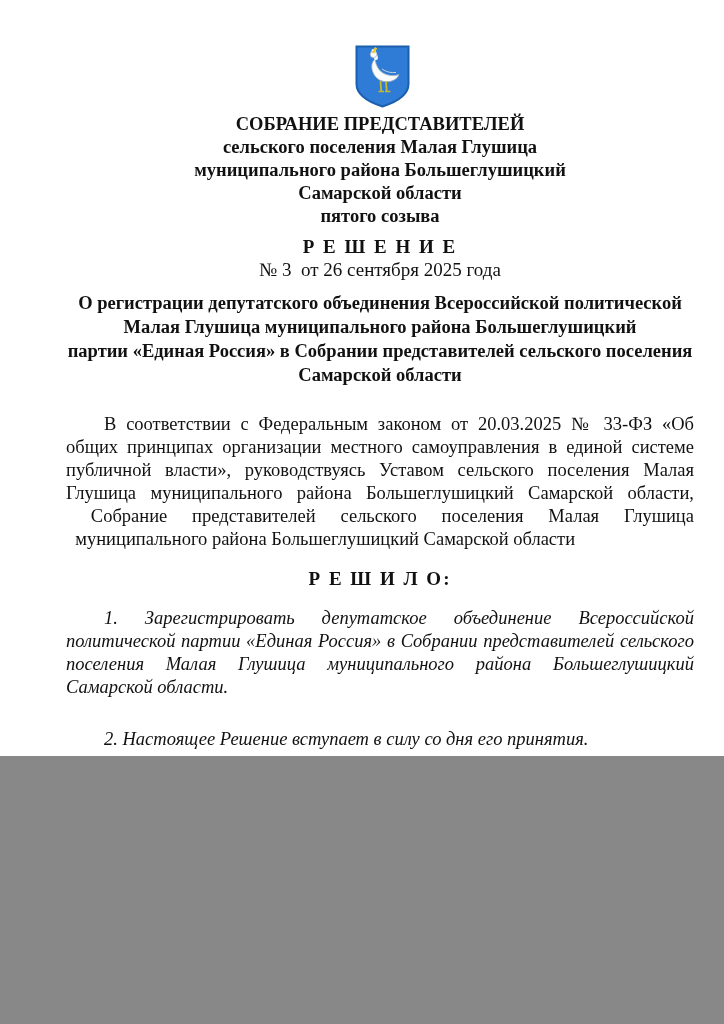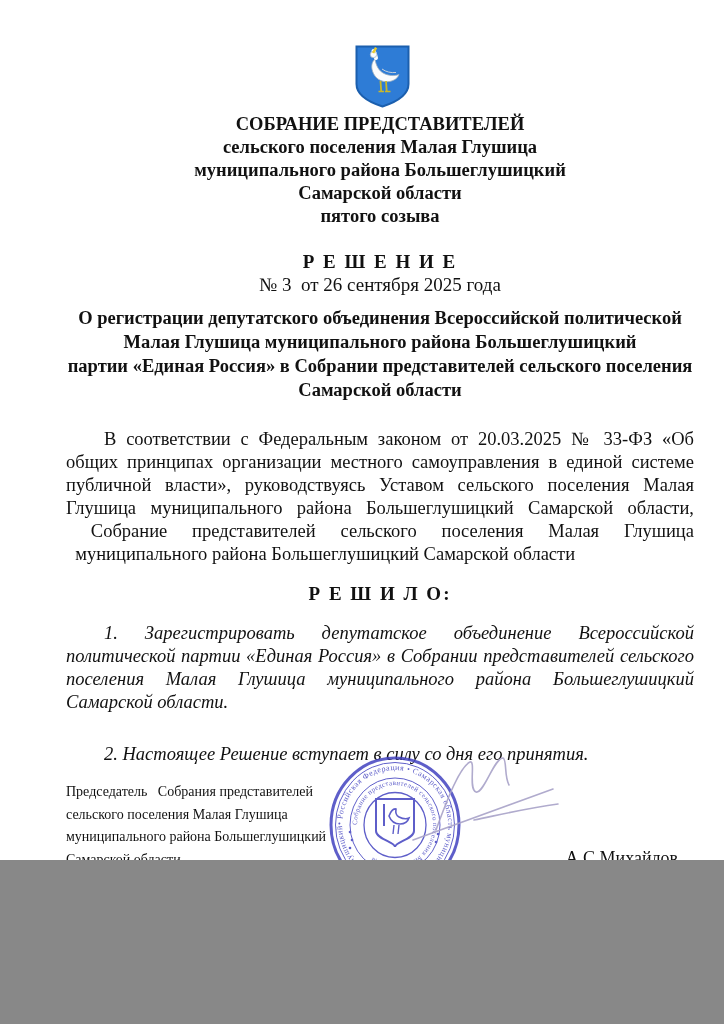--- a/index.html
+++ b/index.html
@@ -1,27 +1,27 @@
 <!DOCTYPE html>
 <html lang="ru"><head>
 <meta charset="utf-8">
 <style>
   html,body { margin:0; padding:0; background:#888; }
   .page {
-    position:relative; width:724px; height:860px; margin:0 auto;
+    position:relative; width:724px; height:756px; margin:0 auto;
     background:#ffffff; overflow:hidden;
     font-family:"Liberation Serif","DejaVu Serif",serif; color:#111;
   }
   .content { position:absolute; left:66px; top:0; width:628px; }
 
   .emblem { position:absolute; left:354px; top:44px; width:57px; height:65px; }
 
   .header-block { margin-top:113px; text-align:center; font-weight:bold;
                   font-size:18.5px; line-height:23px; }
-  .decision-heading { margin-top:22px; text-align:center; font-weight:bold;
+  .decision-heading { margin-top:7px; text-align:center; font-weight:bold;
                       font-size:19px; line-height:23px; letter-spacing:2px; }
   .decision-number  { text-align:center; font-weight:normal; font-size:19px; line-height:23px; }
   .doc-title { margin-top:10px; text-align:center; font-weight:bold;
                font-size:18.5px; line-height:24px; }
   .preamble { margin:26px 0 16px 0; text-align:justify; text-indent:38px;
               font-size:18.5px; line-height:23px; }
   .resolved { text-align:center; font-weight:bold; font-size:19px;
               line-height:23px; letter-spacing:2px; }
   .item { text-align:justify; text-indent:38px; font-size:18.5px; line-height:23px;font-style:italic; }
   .item-1 { margin:17px 0 0 0; }

